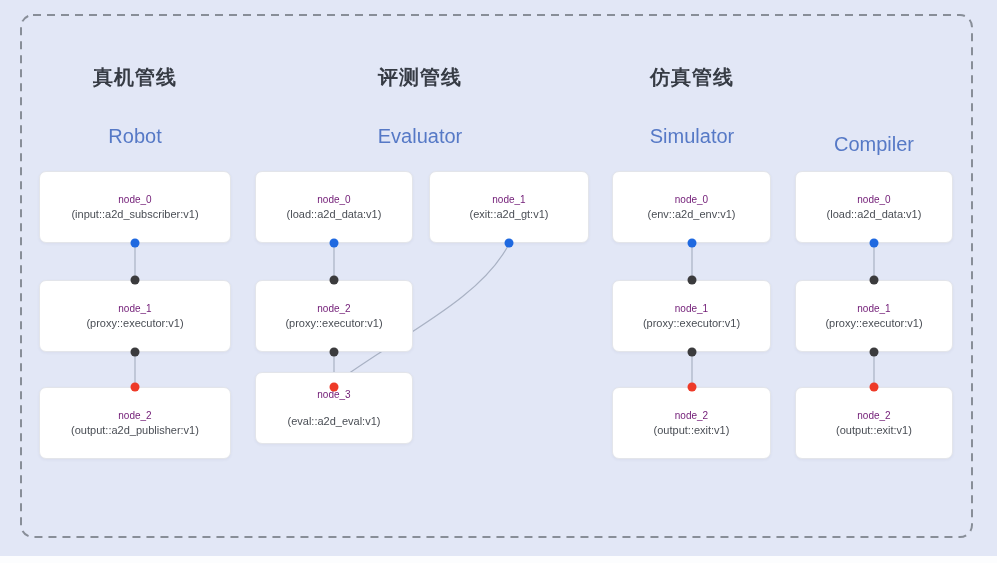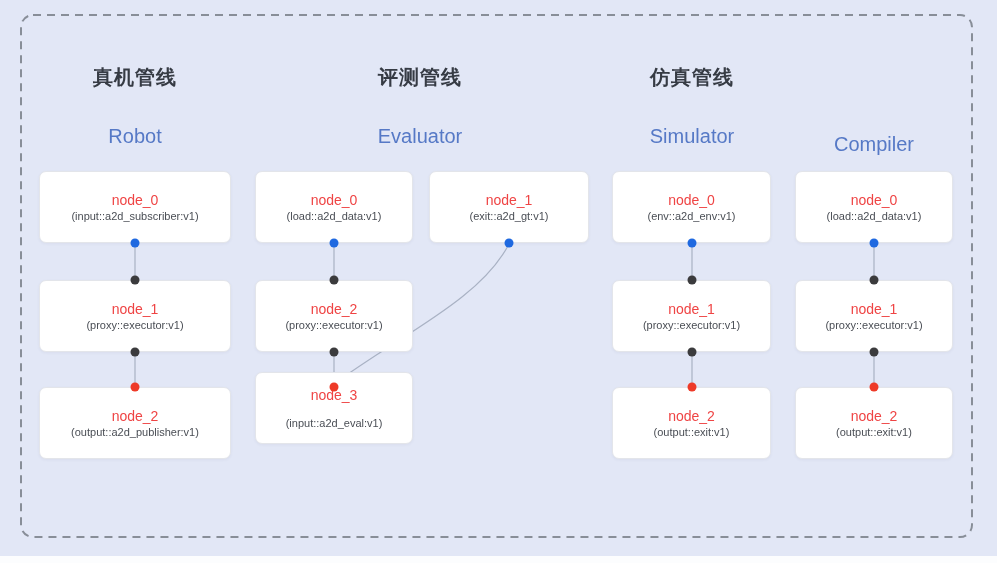--- a/index.html
+++ b/index.html
@@ -30,21 +30,21 @@
     box-sizing:border-box;
     background:#ffffff;
     border:1px solid #e3e5ea;
     border-radius:7px;
     box-shadow:0 1px 3px rgba(60,70,110,0.06);
     display:flex;flex-direction:column;
     align-items:center;justify-content:center;
     gap:4px;
     height:72px;
   }
-  .node-name{font-size:14px;color:#ef4444;line-height:1;}
+  .node-name{font-size:10px;color:#701a75;line-height:1;}
   .node-detail{font-size:11px;color:#4a4e55;line-height:1;}
   .bottom-strip{
     position:absolute;left:0;bottom:0;z-index:4;
     width:100%;height:7px;background:#fcfdfe;
   }
 </style>
 </head>
 <body>
 
 <div class="canvas">
@@ -94,21 +94,21 @@
   <div class="node-box" style="left:429px;top:171px;width:160px;">
     <span class="node-name">node_1</span>
     <span class="node-detail">(exit::a2d_gt:v1)</span>
   </div>
   <div class="node-box" style="left:255px;top:280px;width:158px;">
     <span class="node-name">node_2</span>
     <span class="node-detail">(proxy::executor:v1)</span>
   </div>
   <div class="node-box" style="left:255px;top:372px;width:158px;gap:16px;">
     <span class="node-name">node_3</span>
-    <span class="node-detail">(input::a2d_eval:v1)</span>
+    <span class="node-detail">(eval::a2d_eval:v1)</span>
   </div>
 
   <div class="node-box" style="left:612px;top:171px;width:159px;">
     <span class="node-name">node_0</span>
     <span class="node-detail">(env::a2d_env:v1)</span>
   </div>
   <div class="node-box" style="left:612px;top:280px;width:159px;">
     <span class="node-name">node_1</span>
     <span class="node-detail">(proxy::executor:v1)</span>
   </div>

